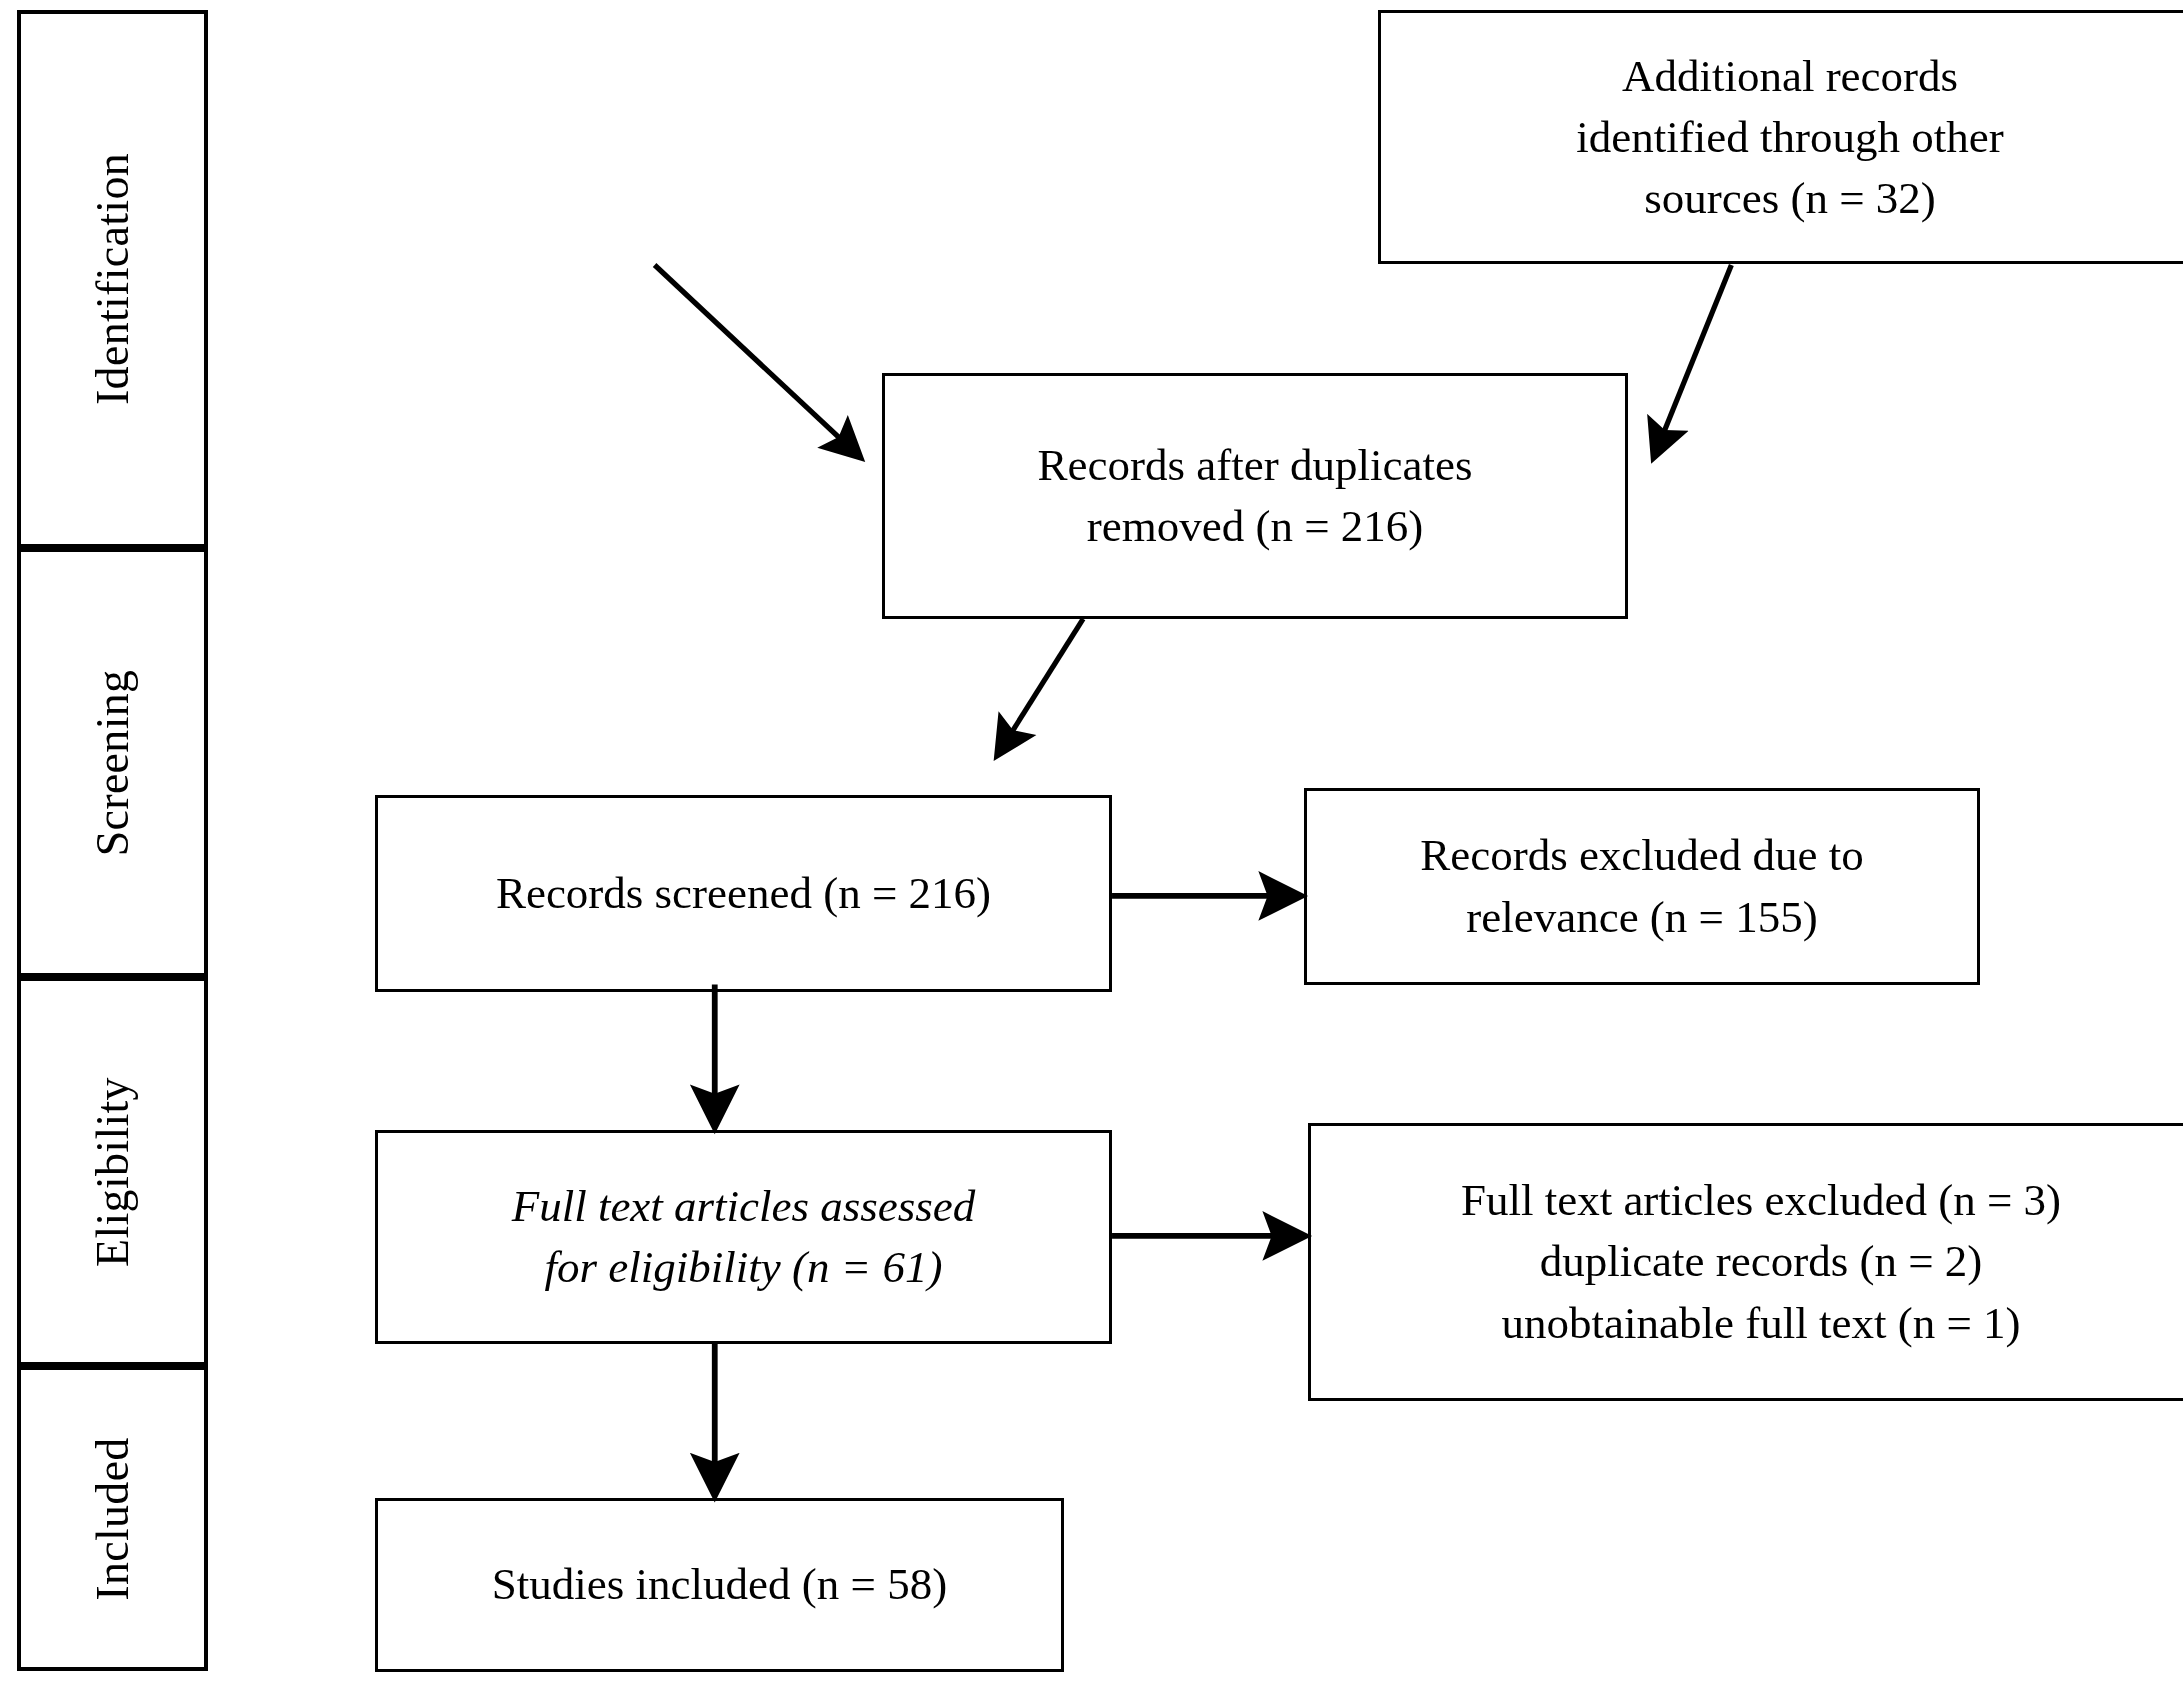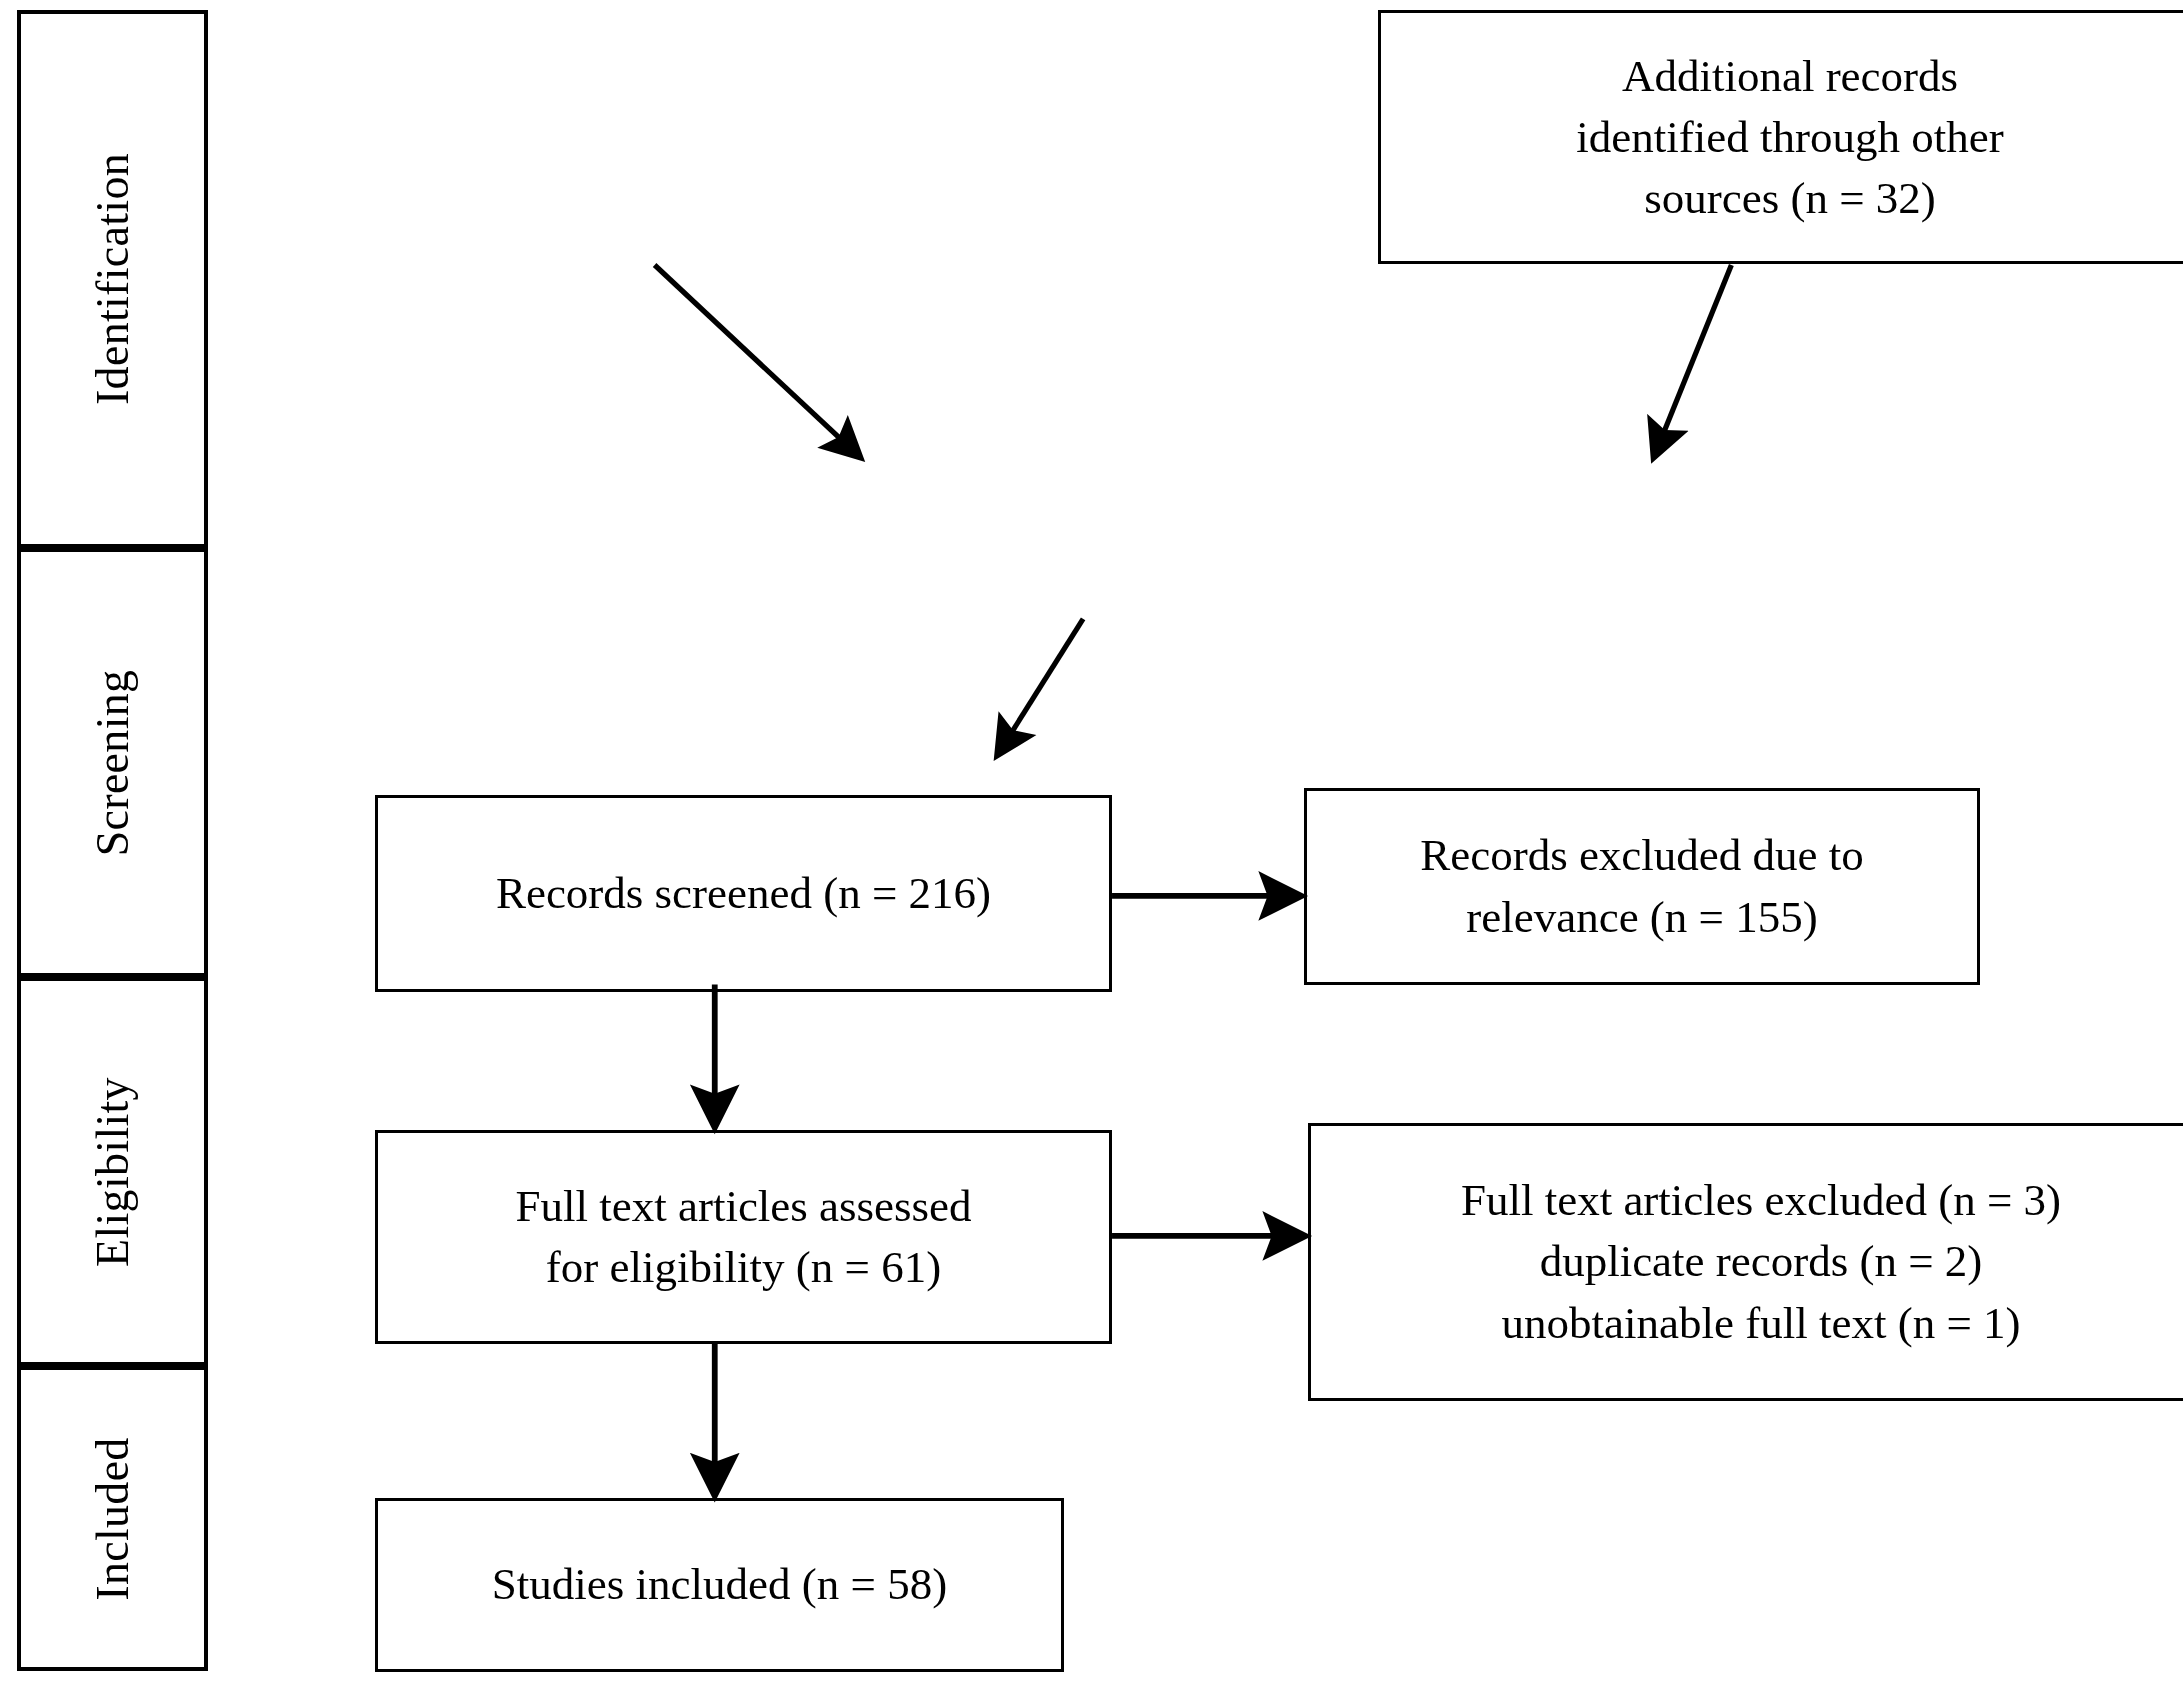--- a/index.html
+++ b/index.html
@@ -81,31 +81,35 @@
     <span class="stage-label">Included</span>
   </div>
 
 
   <div class="flow-box" style="left:1342px; top:10.4px; width:824px; height:254px;margin-left:36px;">
     <span class="flow-text">Additional records
 identified through other
 sources (n = 32)</span>
   </div>
 
+  <div class="flow-box" style="left:882px; top:373px; width:746px; height:246px;">
+    <span class="flow-text">Records after duplicates
+removed (n = 216)</span>
+  </div>
 
   <div class="flow-box" style="left:375px; top:795px; width:737px; height:197px;">
     <span class="flow-text">Records screened (n = 216)</span>
   </div>
 
   <div class="flow-box" style="left:1304px; top:788px; width:676px; height:197px;">
     <span class="flow-text">Records excluded due to
 relevance (n = 155)</span>
   </div>
 
-  <div class="flow-box" style="left:375px; top:1130px; width:737px; height:214px;">
+  <div class="flow-box" style="left:375px; top:1130px; width:737px; height:214px;font-style:italic;">
     <span class="flow-text">Full text articles assessed
 for eligibility (n = 61)</span>
   </div>
 
   <div class="flow-box" style="left:1308px; top:1123px; width:906px; height:278px;">
     <span class="flow-text">Full text articles excluded (n = 3)
 duplicate records (n = 2)
 unobtainable full text (n = 1)</span>
   </div>
 

